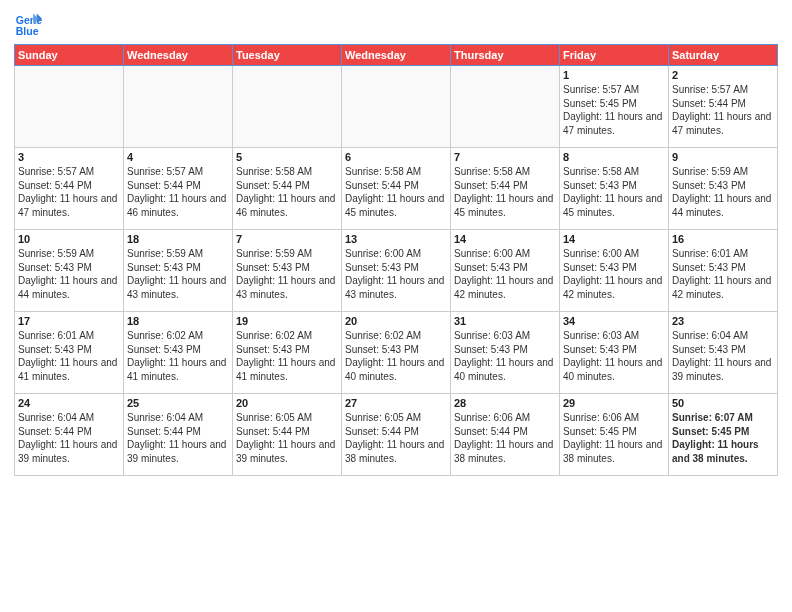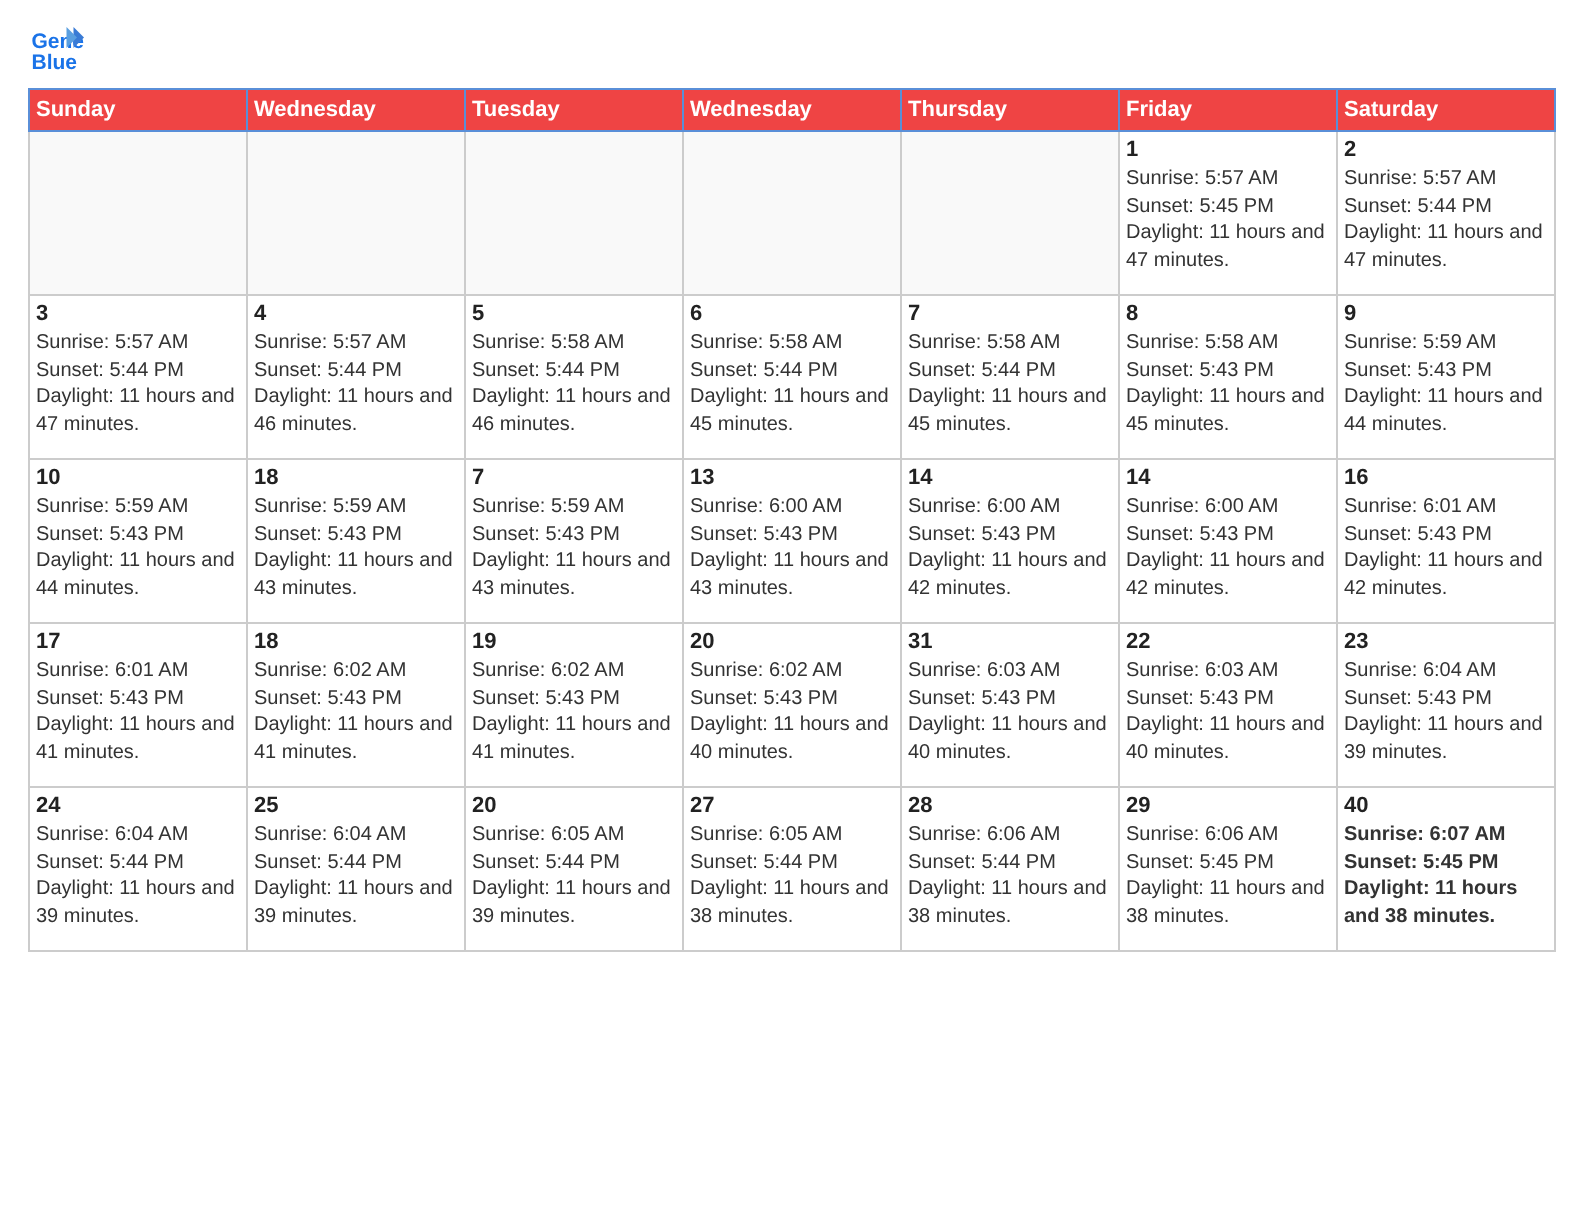--- a/index.html
+++ b/index.html
@@ -259,21 +259,21 @@
 Sunset: 5:43 PM
 Daylight: 11 hours and 40 minutes.</div>
           </td>
           <td>
             <span class="day-num">31</span>
             <div class="day-info" style="white-space: pre-line;">Sunrise: 6:03 AM
 Sunset: 5:43 PM
 Daylight: 11 hours and 40 minutes.</div>
           </td>
           <td>
-            <span class="day-num">22</span>
+            <span class="day-num">34</span>
             <div class="day-info" style="white-space: pre-line;">Sunrise: 6:03 AM
 Sunset: 5:43 PM
 Daylight: 11 hours and 40 minutes.</div>
           </td>
           <td>
             <span class="day-num">23</span>
             <div class="day-info" style="white-space: pre-line;">Sunrise: 6:04 AM
 Sunset: 5:43 PM
 Daylight: 11 hours and 39 minutes.</div>
           </td>
@@ -309,21 +309,21 @@
 Sunset: 5:44 PM
 Daylight: 11 hours and 38 minutes.</div>
           </td>
           <td>
             <span class="day-num">29</span>
             <div class="day-info" style="white-space: pre-line;">Sunrise: 6:06 AM
 Sunset: 5:45 PM
 Daylight: 11 hours and 38 minutes.</div>
           </td>
           <td>
-            <span class="day-num">40</span>
+            <span class="day-num">50</span>
             <div class="day-info" style="white-space: pre-line; font-weight: bold;">Sunrise: 6:07 AM
 Sunset: 5:45 PM
 Daylight: 11 hours and 38 minutes.</div>
           </td>
         </tr>
       </tbody>
   </table>
 </div>
 
 </body></html>

